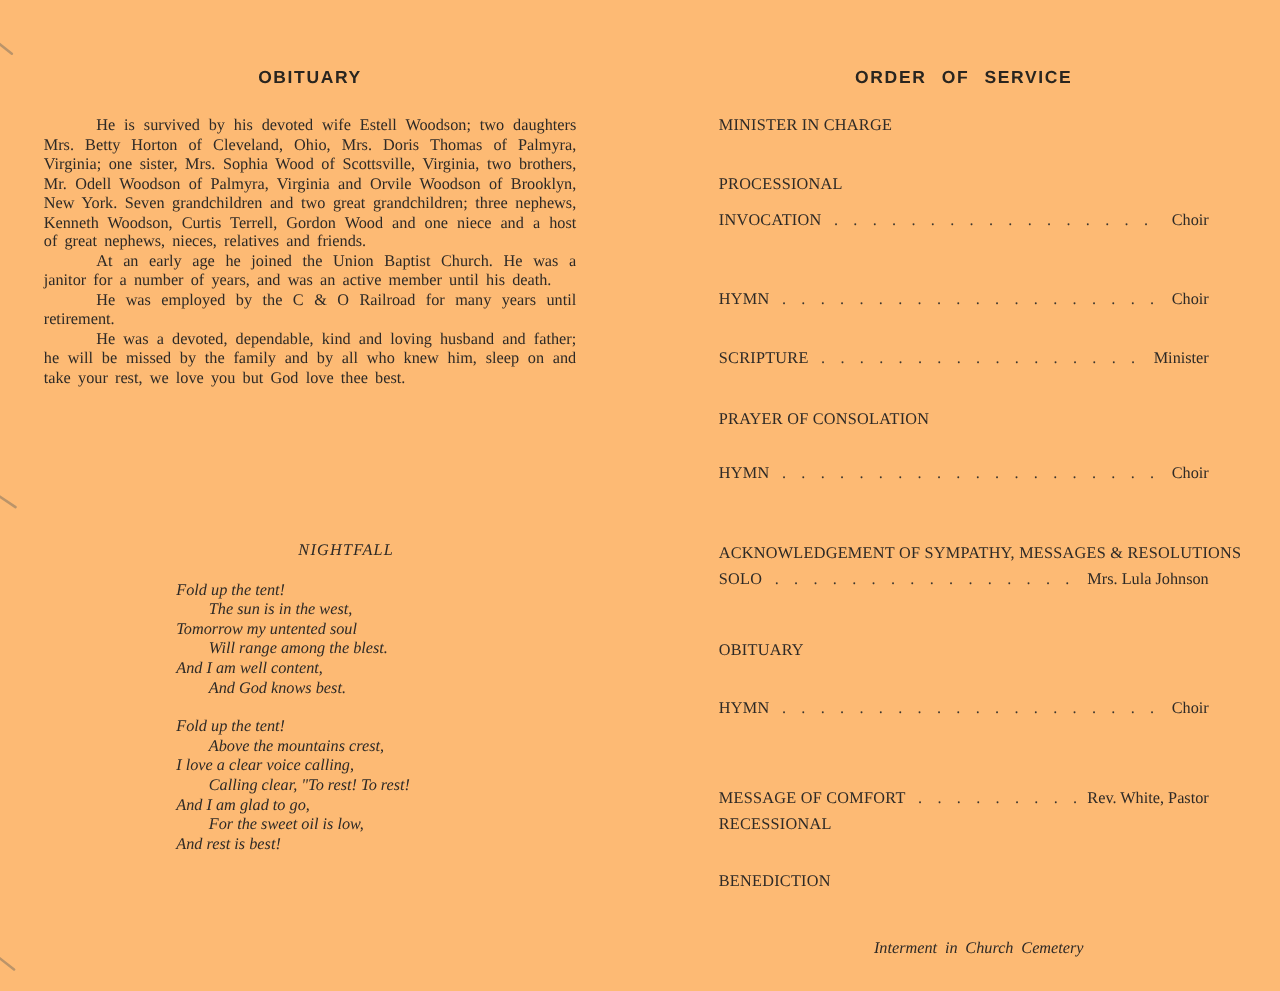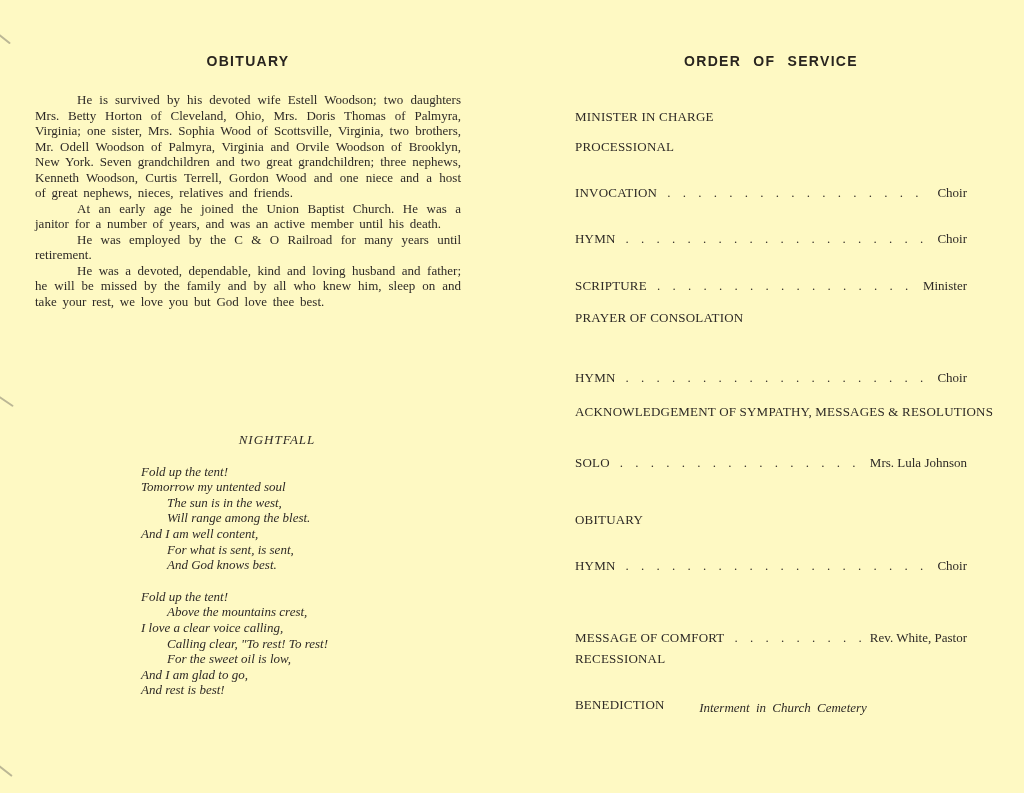--- a/index.html
+++ b/index.html
@@ -4,21 +4,21 @@
 <style>
   html, body { margin: 0; padding: 0; }
   body {
     background: #e8e6e0;
     font-family: "Liberation Serif", serif;
   }
   .page {
     position: relative;
     width: 1024px;
     height: 793px;
-    background: #fef9c3;
+    background: #fdba74;
     color: #2e2a26;
     overflow: hidden;
     font-size: 13px;
     line-height: 15.5px;
   }
 
   
   .col { position: absolute; top: 54px; }
   .left-col  { left: 35px;  width: 426px; }
   .right-col { left: 575px; width: 392px; }
@@ -78,29 +78,29 @@
     overflow: hidden;
     white-space: nowrap;
     margin: 0 8px 0 10px;
     min-width: 0;
   }
   .dots::after {
     content: ". . . . . . . . . . . . . . . . . . . . . . . . . . . . . . . . . . . .";
     word-spacing: 9px;
     color: #3a352e;
   }
-  .r0  { top: 38px; margin-top: 17px; }  .r1  { top: 85px; }  .r2  { top: 131px; }
-  .r3  { top: 177px; } .r4  { top: 224px; } .r5  { top: 256px; text-align: right; }
-  .r6  { top: 316px; } .r7  { top: 350px; } .r8  { top: 401px; }
+  .r0  { top: 38px; }  .r1  { top: 85px; }  .r2  { top: 114px; }
+  .r3  { top: 177px; } .r4  { top: 224px; } .r5  { top: 273px; text-align: right; }
+  .r6  { top: 316px; } .r7  { top: 380px; } .r8  { top: 401px; }
   .r9  { top: 458px; } .r10 { top: 504px; } .r11 { top: 576px; }
   .r12 { top: 597px; } .r13 { top: 643px; }
 
   .interment {
     position: absolute;
-    top: 646px; left: 0; right: 0;
+    top: 696px; left: 0; right: 0;
     text-align: center;
     padding-left: 24px;
     font-style: italic;
     word-spacing: 3px;
   }
 
   
   .scan-mark {
     position: absolute;
     background: #6b675e;
@@ -124,34 +124,33 @@
       <p>He is survived by his devoted wife Estell Woodson; two daughters Mrs. Betty Horton of Cleveland, Ohio, Mrs. Doris Thomas of Palmyra, Virginia; one sister, Mrs. Sophia Wood of Scottsville, Virginia, two brothers, Mr. Odell Woodson of Palmyra, Virginia and Orvile Woodson of Brooklyn, New York.  Seven grandchildren and two great grandchildren; three nephews, Kenneth Woodson, Curtis Terrell, Gordon Wood and one niece and a host of great nephews, nieces, relatives and friends.</p>
       <p>At an early age he joined the Union Baptist Church.  He was a janitor for a number of years, and was an active member until his death.</p>
       <p>He was employed by the C &amp; O Railroad for many years until retirement.</p>
       <p>He was a devoted, dependable, kind and loving husband and father; he will be missed by the family and by all who knew him, sleep on and take your rest, we love you but God love thee best.</p>
     </div>
 
     <div class="poem">
       <div class="poem-title">NIGHTFALL</div>
       <div class="stanza">
         <div class="poem-line">Fold up the tent!</div>
+        <div class="poem-line indented">The sun is in the west,</div>
         <div class="poem-line">Tomorrow my untented soul</div>
-        <div class="poem-line indented">The sun is in the west,</div>
         <div class="poem-line indented">Will range among the blest.</div>
         <div class="poem-line">And I am well content,</div>
-        <div class="poem-line indented">For what is sent, is sent,</div>
         <div class="poem-line indented">And God knows best.</div>
       </div>
       <div class="stanza">
         <div class="poem-line">Fold up the tent!</div>
         <div class="poem-line indented">Above the mountains crest,</div>
         <div class="poem-line">I love a clear voice calling,</div>
         <div class="poem-line indented">Calling clear, "To rest! To rest!</div>
+        <div class="poem-line">And I am glad to go,</div>
         <div class="poem-line indented">For the sweet oil is low,</div>
-        <div class="poem-line">And I am glad to go,</div>
         <div class="poem-line">And rest is best!</div>
       </div>
     </div>
   </div>
 
   <div class="col right-col">
     <h1 class="col-title">ORDER OF SERVICE</h1>
 
     <div class="svc-row r0">
       <span class="svc-label">MINISTER IN CHARGE</span>

